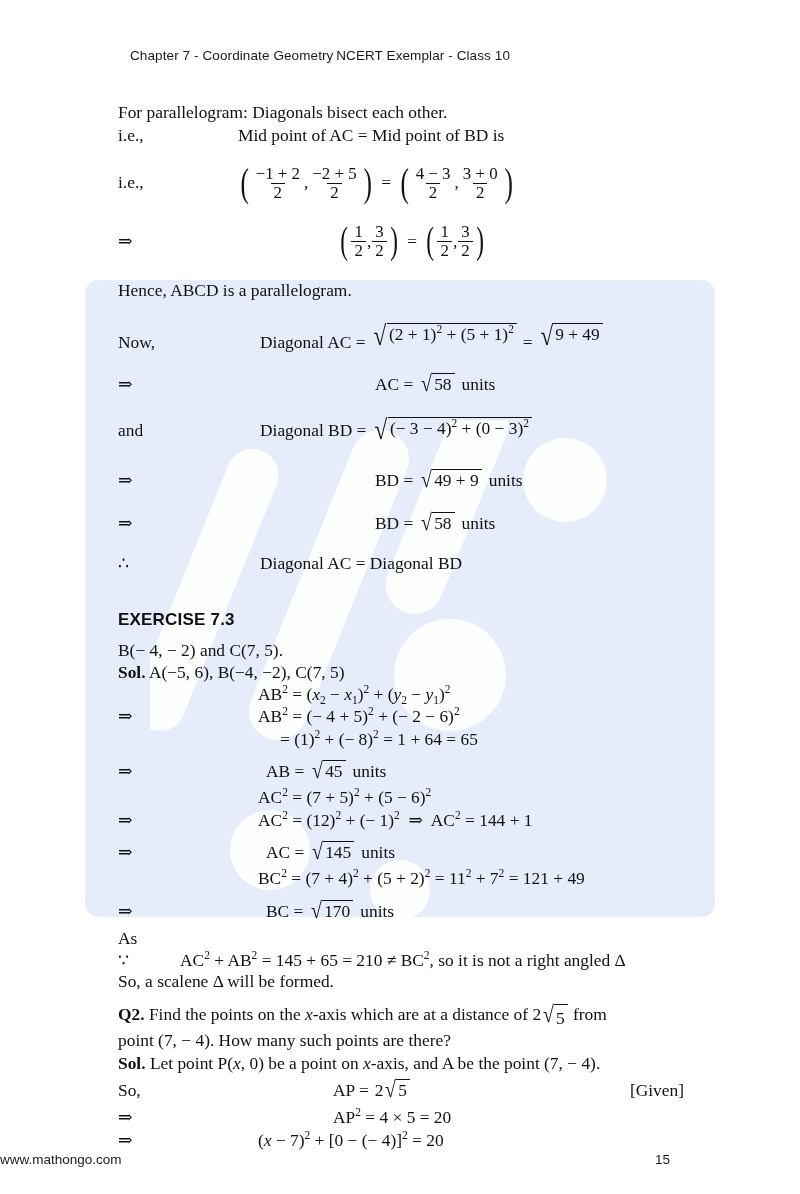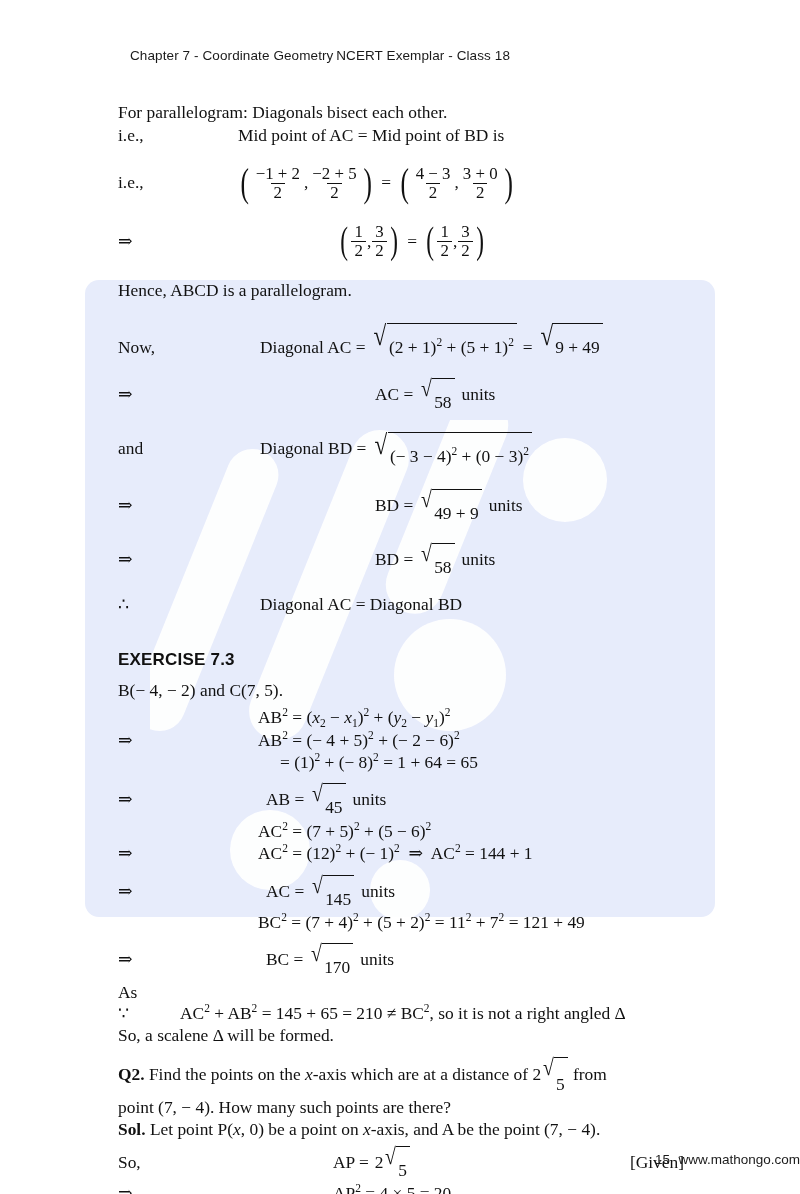--- a/index.html
+++ b/index.html
@@ -160,56 +160,56 @@
   }
   .rad .sign {
     font-size: 1.34em;
     line-height: 1;
     margin-right: -1px;
     transform: translateY(-1px) scaleX(0.85);
     display: inline-block;
   }
   .rad .arg {
     border-top: 1.25px solid #111;
-    padding: 15px 3px 0 2px;
+    padding: 2px 3px 0 2px;
     display: inline-block;
   }
   .rad.tall .sign { font-size: 1.62em; transform: translateY(-1px) scaleX(0.82); }
 
   
   .footer {
     position: absolute;
     bottom: 0;
     left: 0;
     width: 800px;
     height: 70px;
     font-family: "Liberation Sans", "DejaVu Sans", sans-serif;
     font-size: 13.5px;
     color: #1a1a1a;
   }
   .footer .site {
     position: absolute;
     left: 0; right: 0;
     top: 28px;
-    text-align: right;
+    text-align: left;
   }
   .footer .pageno {
     position: absolute;
     right: 130px;
     top: 28px;
   }
 </style>
 </head>
 <body>
 
 <div class="page">
 
   <div class="runhead">
     <span>Chapter 7 - Coordinate Geometry</span>
-    <span>NCERT Exemplar - Class 18</span>
+    <span>NCERT Exemplar - Class 10</span>
   </div>
 
   <div class="highlight-panel"></div>
 
   <div class="watermark">
     <svg viewBox="0 0 560 520" xmlns="http://www.w3.org/2000/svg">
       <g fill="#ffffff">
         <rect x="30" y="20" width="52" height="300" rx="26" transform="rotate(22 56 170)"></rect>
         <rect x="150" y="0" width="58" height="330" rx="29" transform="rotate(22 179 165)"></rect>
         <rect x="268" y="-30" width="58" height="230" rx="29" transform="rotate(22 297 85)"></rect>
@@ -385,20 +385,24 @@
     <div class="exercise-head">EXERCISE 7.3</div>
 
     <div class="h16" style="height:11px"></div>
 
     <div class="qpara">
       <div class="lastline">B(− 4, − 2) and C(7, 5).</div>
     </div>
 
     <div class="h2" style="height:3px"></div>
 
+    <div class="ln">
+      <span class="bold">Sol.</span>
+      <span>A(−5, 6), B(−4, −2), C(7, 5)</span>
+    </div>
 
     <div class="h4" style="height:4px"></div>
 
     <div class="ln row">
       <span class="w-lead2"></span>
       <span>AB<span class="sup">2</span> = (<span class="ital">x</span><span class="sub">2</span> − <span class="ital">x</span><span class="sub">1</span>)<span class="sup">2</span> + (<span class="ital">y</span><span class="sub">2</span> − <span class="ital">y</span><span class="sub">1</span>)<span class="sup">2</span></span>
     </div>
     <div class="h6" style="height:5px"></div>
 
     <div class="ln row">

